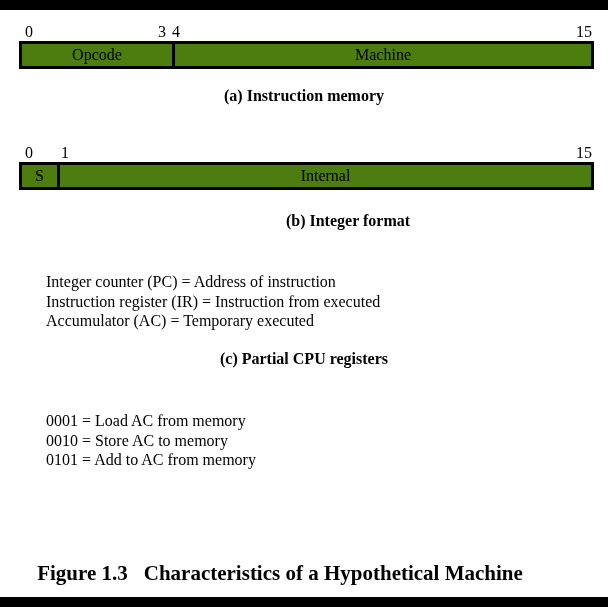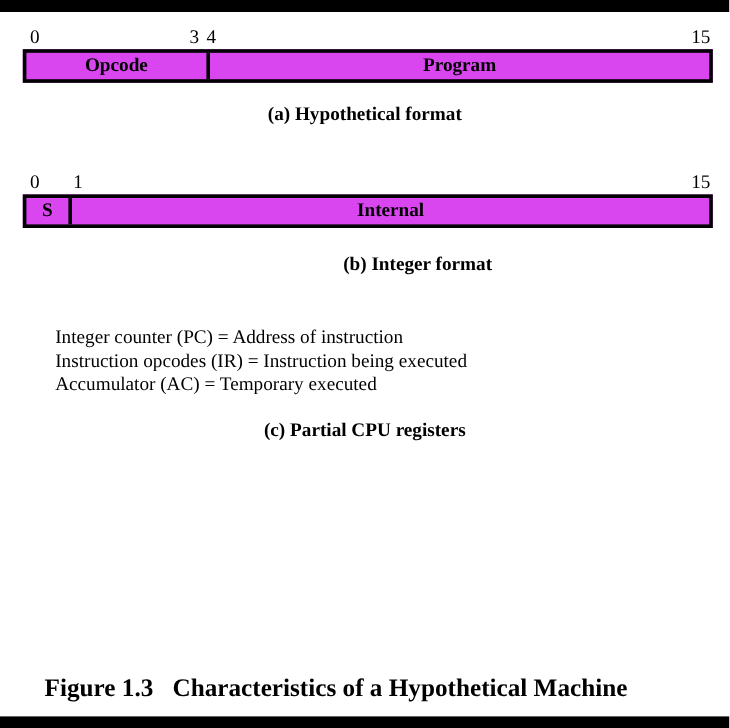--- a/index.html
+++ b/index.html
@@ -35,22 +35,21 @@
   .bit {
     position: absolute;
     top: 0;
     line-height: 18px;
     white-space: nowrap;
   }
   .reg-box {
     display: flex;
     height: 22px;
     border: 3px solid #000000;
-    background: #d946ef;
-    font-weight: bold;
+    background: #4d7c0f;
   }
   .cell {
     text-align: center;
     font-size: 16px;
     line-height: 22px;
     overflow: hidden;
   }
   .cell.first { flex: 0 0 auto; }
   .cell.rest  { flex: 1 1 auto; border-left: 3px solid #000000; }
 
@@ -91,45 +90,50 @@
 
   <section class="fmt" style="top:23px;">
     <div class="bit-row">
       <span class="bit" style="left:6px;">0</span>
       <span class="bit" style="left:139px;">3</span>
       <span class="bit" style="left:153px;">4</span>
       <span class="bit" style="right:2px;">15</span>
     </div>
     <div class="reg-box">
       <div class="cell first" style="width:150px;">Opcode</div>
-      <div class="cell rest">Program</div>
+      <div class="cell rest">Machine</div>
     </div>
   </section>
-  <div class="caption" style="top:87px;">(a) Hypothetical format</div>
+  <div class="caption" style="top:87px;">(a) Instruction memory</div>
 
   <section class="fmt" style="top:144px;">
     <div class="bit-row">
       <span class="bit" style="left:6px;">0</span>
       <span class="bit" style="left:42px;">1</span>
       <span class="bit" style="right:2px;">15</span>
     </div>
     <div class="reg-box">
       <div class="cell first" style="width:35px;">S</div>
       <div class="cell rest">Internal</div>
     </div>
   </section>
   <div class="caption" style="top:212px;padding-left:44px;">(b) Integer format</div>
 
   <div class="text-block" style="top:272px;">
     <div>Integer counter (PC) = Address of instruction</div>
-    <div>Instruction opcodes (IR) = Instruction being executed</div>
+    <div>Instruction register (IR) = Instruction from executed</div>
     <div>Accumulator (AC) = Temporary executed</div>
   </div>
   <div class="caption" style="top:350px;">(c) Partial CPU registers</div>
 
+  <div class="text-block" style="top:411px;">
+    <div>0001 = Load AC from memory</div>
+    <div>0010 = Store AC to memory</div>
+    <div>0101 = Add to AC from memory</div>
+  </div>
 
   <div class="figure-title">
     <span>Figure 1.3</span><span class="gap">Characteristics of a Hypothetical Machine</span>
   </div>
 
   <div class="bar bottom"></div>
 
 </div>
 
 </body></html>

